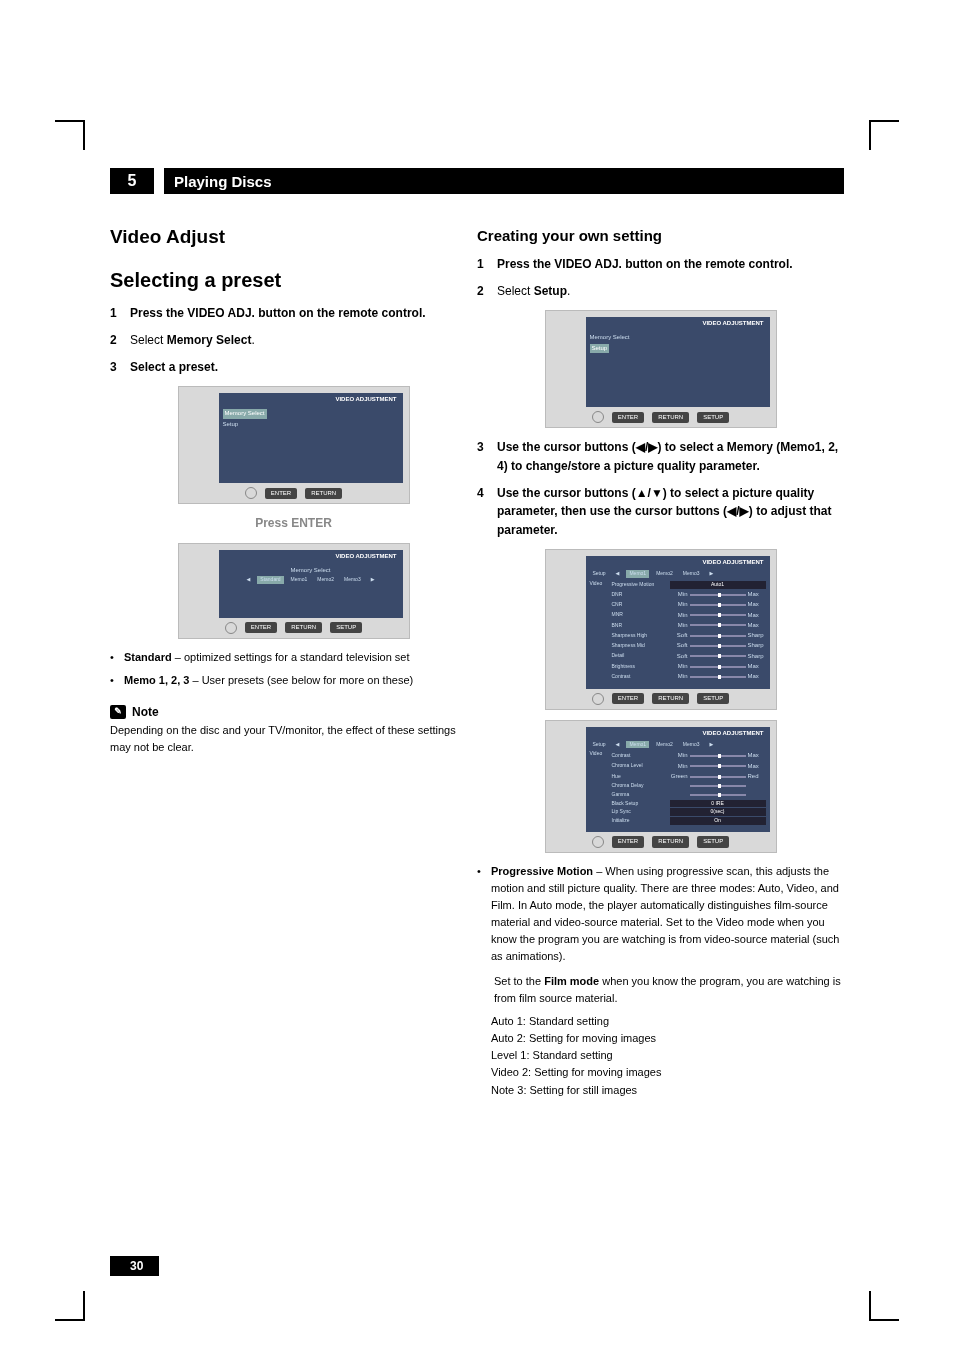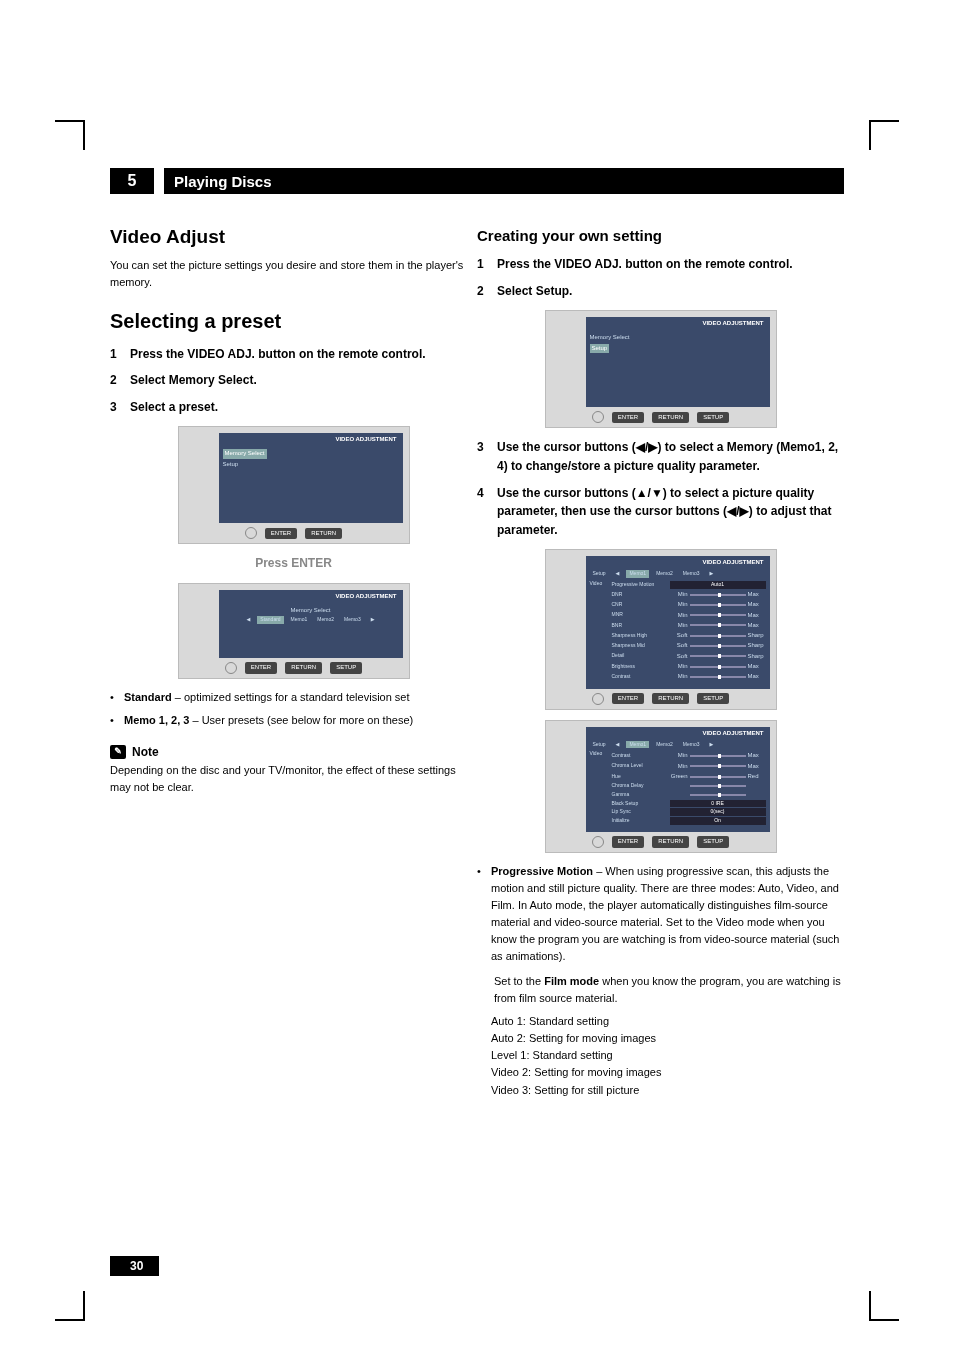--- a/index.html
+++ b/index.html
@@ -19,21 +19,21 @@
   .chapter-gap{width:10px;background:#fff}
   .chapter-title{flex:1;background:#000;color:#fff;font-weight:bold;font-size:15px;display:flex;align-items:center;padding-left:10px}
   .cols{display:flex;}
   .col{flex:1;font-size:11px;line-height:1.55}
   h2.section{font-size:19px;font-weight:bold;margin:10px 0 6px}
   h3.sub{font-size:20px;font-weight:bold;margin:14px 0 6px}
   ol.steps{list-style:none;padding:0;margin:0}
   ol.steps>li{display:flex;margin:8px 0}
   ol.steps>li>.n{width:20px;font-weight:bold;font-size:12px}
   ol.steps>li>.t{flex:1;font-weight:bold;font-size:12px}
-  ol.steps>li>.t .nw{font-weight:bold}
+  ol.steps>li>.t .nw{font-weight:normal}
   ul.bul{list-style:none;padding:0;margin:8px 0}
   ul.bul>li{position:relative;padding-left:14px;margin:6px 0}
   ul.bul>li:before{content:"•";position:absolute;left:0;top:0}
   .osd{width:230px;margin:10px auto;background:#d9d9d9;border:1px solid #bbb;font-size:6px;color:#eee;position:relative}
   .osd-inner{background:#3a4a6a;margin:6px 6px 0 40px;height:82px;padding:4px;position:relative}
   .osd-title{position:absolute;top:2px;right:6px;color:#fff;font-weight:bold;font-size:6px}
   .osd-row{color:#cde;font-size:6px;margin:1px 0}
   .osd-hl{background:#8aa;color:#fff;display:inline-block;padding:0 2px}
   .osd-bot{display:flex;gap:8px;justify-content:center;padding:4px 0;align-items:center}
   .osd-btn{background:#444;color:#fff;font-size:6px;padding:1px 6px;border-radius:2px}
@@ -70,21 +70,20 @@
     <div class="chapter-bar">
       <div class="chapter-num">5</div>
       <div class="chapter-gap"></div>
       <div class="chapter-title">Playing Discs</div>
     </div>
 
     <div class="cols">
 
       <div class="col">
         <h2 class="section">Video Adjust</h2>
-        <div>You can set the picture settings you desire and store them in the player's memory.</div>
 
         <h3 class="sub">Selecting a preset</h3>
         <ol class="steps">
           <li>
               <span class="n">1</span>
               <span class="t">Press the VIDEO ADJ. button on the remote control.</span>
             </li>
           <li>
               <span class="n">2</span>
               <span class="t"><span class="nw">Select </span><b>Memory Select</b><span class="nw">.</span></span>
@@ -340,20 +339,20 @@
           <li><b>Progressive Motion</b><span> – When using progressive scan, this adjusts the motion and still picture quality. There are three modes: Auto, Video, and Film. In Auto mode, the player automatically distinguishes film-source material and video-source material. Set to the Video mode when you know the program you are watching is from video-source material (such as animations).</span></li>
         </ul>
         <div style="margin-left:17px">
           <span>Set to the </span><b>Film mode</b><span> when you know the program, you are watching is from film source material.</span>
         </div>
         <div style="margin-left:14px;margin-top:6px" id="modes">
             <div>Auto 1: Standard setting</div>
             <div>Auto 2: Setting for moving images</div>
             <div>Level 1: Standard setting</div>
             <div>Video 2: Setting for moving images</div>
-            <div>Video 3: Setting for still picture</div>
+            <div>Note 3: Setting for still images</div>
           </div>
       </div>
     </div>
   </div>
 
   <div class="pgnum">30</div>
 </div>
 
 </body></html>

